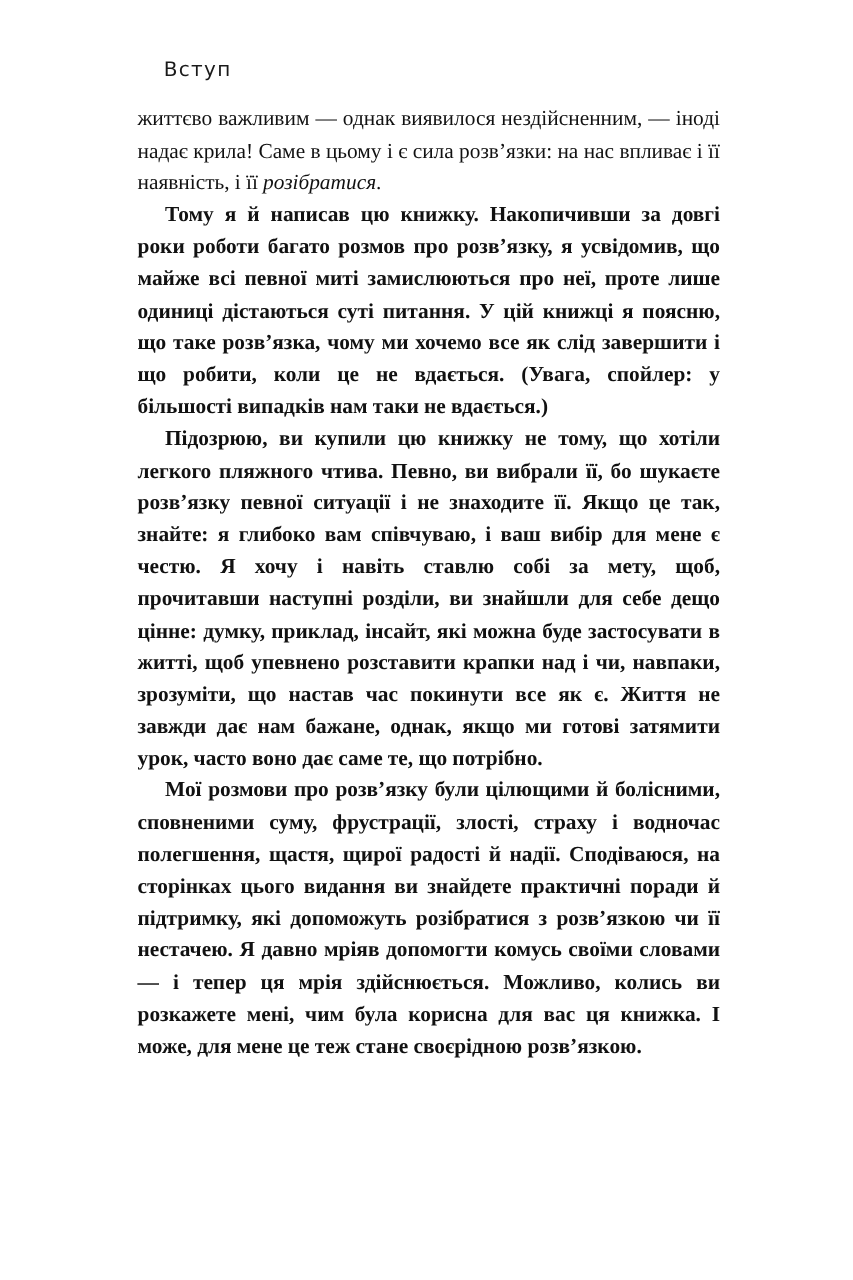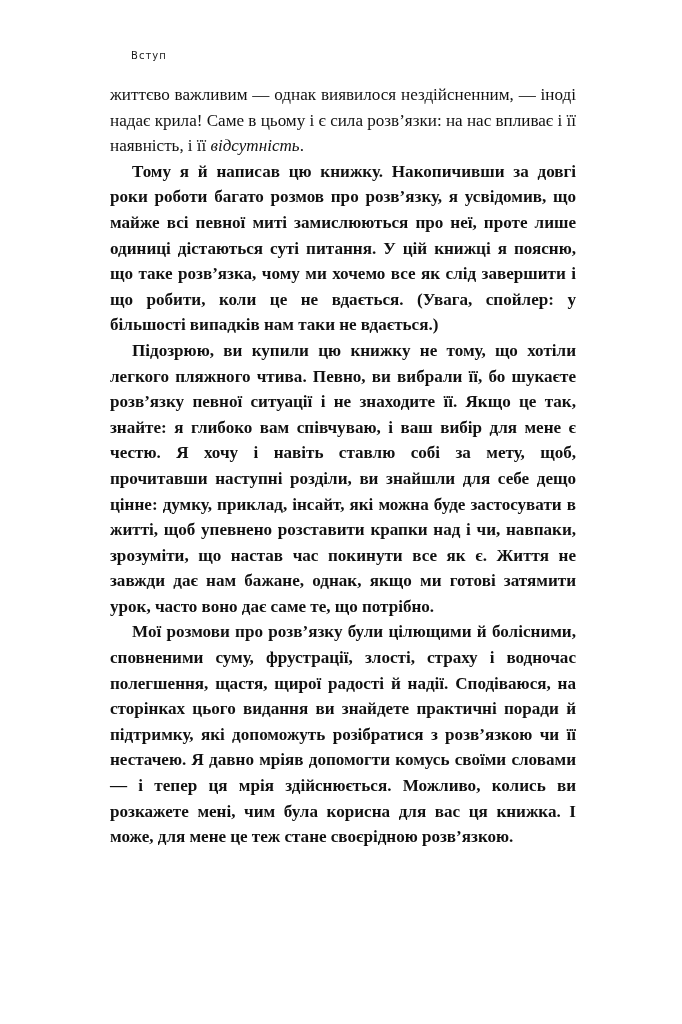--- a/index.html
+++ b/index.html
@@ -22,21 +22,21 @@
     height: 1024px;
     background: #ffffff;
   }
 
   
   #running-header {
     position: absolute;
     left: 131px;
     top: 48px;
     font-family: "DejaVu Sans", "Liberation Sans", sans-serif;
-    font-size: 10px;
+    font-size: 16px;
     font-weight: 400;
     letter-spacing: 1.05px;
     color: #1a1a1a;
     line-height: 16px;
     white-space: nowrap;
   }
 
   
   #text-column {
     position: absolute;
@@ -74,21 +74,21 @@
 </style>
 </head>
 <body>
 
 <div id="page">
 
   <div id="running-header">Вступ</div>
 
   <div id="text-column">
 
-    <p class="para no-indent"><span>життєво важливим — однак виявилося нездійсненним, — іноді надає крила! Саме в цьому і є сила розв’язки: на нас впливає і її наявність, і її </span><span class="ital">відсутність</span><span>.</span></p>
+    <p class="para no-indent"><span>життєво важливим — однак виявилося нездійсненним, — іноді надає крила! Саме в цьому і є сила розв’язки: на нас впливає і її наявність, і її </span><span class="ital">розібратися</span><span>.</span></p>
 
     <p class="para indent">Тому я й написав цю книжку. Накопичивши за довгі роки роботи багато розмов про розв’язку, я усвідомив, що майже всі певної миті замислюються про неї, проте лише одиниці дістаються суті питання. У цій книжці я поясню, що таке розв’язка, чому ми хочемо все як слід завершити і що робити, коли це не вдається. (Увага, спойлер: у більшості випадків нам таки не вдається.)</p>
 
     <p class="para indent">Підозрюю, ви купили цю книжку не тому, що хотіли легкого пляжного чтива. Певно, ви вибрали її, бо шукаєте розв’язку певної ситуації і не знаходите її. Якщо це так, знайте: я глибоко вам співчуваю, і ваш вибір для мене є честю. Я хочу і навіть ставлю собі за мету, щоб, прочитавши наступні розділи, ви знайшли для себе дещо цінне: думку, приклад, інсайт, які можна буде застосувати в житті, щоб упевнено розставити крапки над і чи, навпаки, зрозуміти, що настав час покинути все як є. Життя не завжди дає нам бажане, однак, якщо ми готові затямити урок, часто воно дає саме те, що потрібно.</p>
 
     <p class="para indent">Мої розмови про розв’язку були цілющими й болісними, сповненими суму, фрустрації, злості, страху і водночас полегшення, щастя, щирої радості й надії. Сподіваюся, на сторінках цього видання ви знайдете практичні поради й підтримку, які допоможуть розібратися з розв’язкою чи її нестачею. Я давно мріяв допомогти комусь своїми словами — і тепер ця мрія здійснюється. Можливо, колись ви розкажете мені, чим була корисна для вас ця книжка. І може, для мене це теж стане своєрідною розв’язкою.</p>
 
   </div>
 
 </div>

